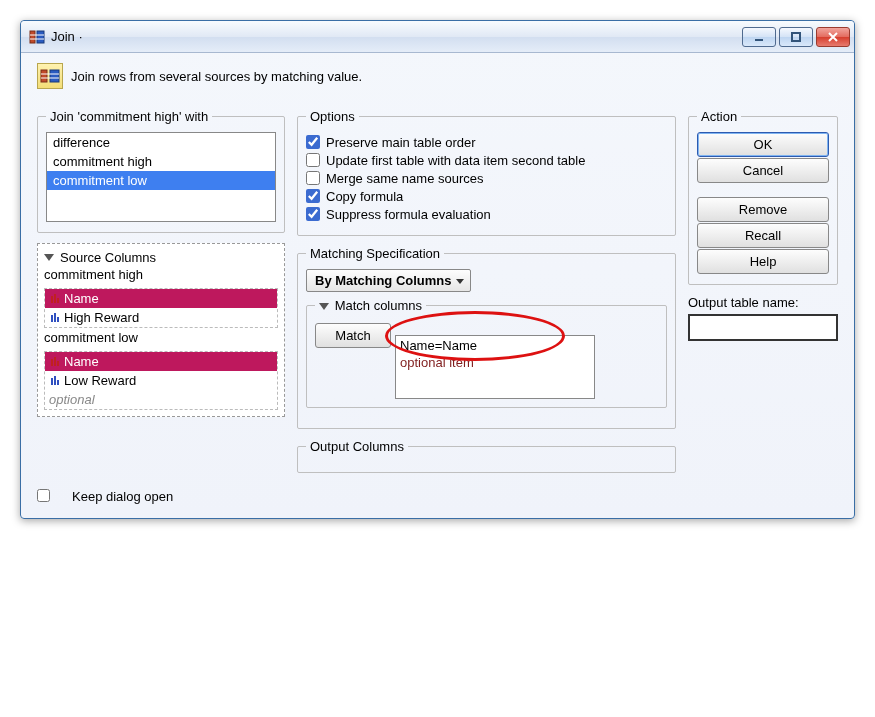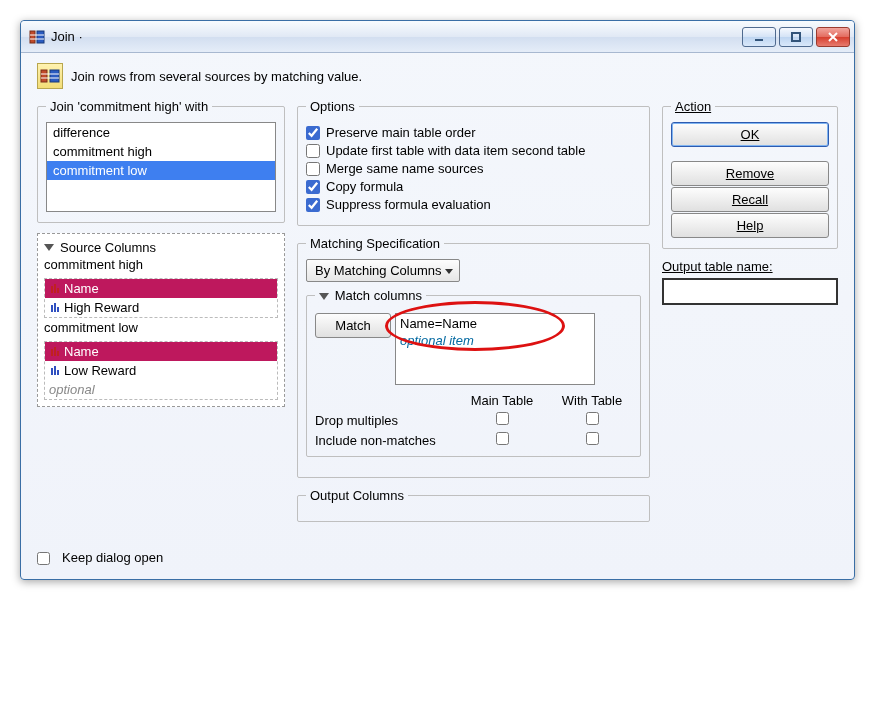--- a/index.html
+++ b/index.html
@@ -30,31 +30,31 @@
   display: flex; align-items: center; justify-content: center;
   background: linear-gradient(to bottom, #f5f8fe 0%, #d4e3f6 50%, #bed5f1 51%, #d9e8fa 100%);
   cursor: pointer;
 }
 .wbtn.close {
   background: linear-gradient(to bottom, #f1a59d 0%, #e36a5e 50%, #d63e2e 51%, #e77b6f 100%);
   border-color: #9a3b2f;
 }
 .wbtn svg { width: 14px; height: 14px; }
 .content { padding: 10px 16px 14px 16px; }
-.desc-row { display: flex; align-items: center; gap: 8px; margin-bottom: 10px; }
+.desc-row { display: flex; align-items: center; gap: 8px; margin-bottom: 20px; }
 .desc-icon {
   width: 26px; height: 26px;
   border: 1px solid #b8a64e;
   background: linear-gradient(to bottom, #fff2b0, #f3dd77);
   display: flex; align-items: center; justify-content: center;
 }
 .panels { display: flex; gap: 12px; align-items: flex-start; }
 .col-left { width: 248px; }
 .col-mid { flex: 1; }
-.col-right { width: 176px; text-decoration: underline; }
+.col-right { width: 150px; }
 fieldset {
   border: 1px solid #bfbfbf;
   border-radius: 2px;
   padding: 8px 8px 10px 8px;
   margin-bottom: 10px;
 }
 legend { padding: 0 4px; color: #000; }
 .listbox {
   border: 1px solid #888; background: #fff; height: 90px; overflow: auto;
 }
@@ -71,61 +71,61 @@
   display: inline-block; margin-right: 2px;
 }
 .src-sub { margin: 2px 0 6px 0; }
 .cols {
   border: 1px dashed #bbb; background: #fff;
 }
 .col-item { padding: 2px 4px; display: flex; align-items: center; gap: 2px; cursor: pointer; }
 .col-item.selected { background: #be185d; color: #fff; }
 .col-item .cicon { width: 13px; height: 13px; }
 .col-item.optional { color: #888; font-style: italic; }
-.checkrow { display: flex; align-items: flex-end; gap: 6px; margin: 3px 0; cursor: pointer; }
+.checkrow { display: flex; align-items: flex-start; gap: 6px; margin: 3px 0; cursor: pointer; }
 .checkrow input { width: 14px; height: 14px; accent-color: #3b6bd0; }
 .fieldset-inner { border: 1px solid #bfbfbf; border-radius: 2px; padding: 6px 8px 8px 8px; margin-top: 6px; }
 .dropdown {
   background: linear-gradient(to bottom, #fdfdfd, #e6e6e6);
   border: 1px solid #888; border-radius: 2px;
-  padding: 3px 18px 3px 8px; position: relative; cursor: pointer; display: inline-block;
+  padding: 3px 18px 3px 8px; position: relative; cursor: pointer; display: inline-block; font-weight: bold;
 }
 .dropdown::after {
   content: ""; position: absolute; right: 6px; top: 50%; margin-top: -2px;
   width: 0; height: 0; border-left: 4px solid transparent; border-right: 4px solid transparent; border-top: 5px solid #333;
 }
 .btn {
   background: linear-gradient(to bottom, #fdfdfd, #e0e0e0);
   border: 1px solid #888; border-radius: 3px;
   padding: 4px 14px; cursor: pointer; min-width: 76px; text-align: center;
   display: inline-block;
 }
 .btn.primary { border: 1px solid #2d5bb0; box-shadow: 0 0 0 1px #7fb4f1 inset; }
 .match-row { display: flex; gap: 4px; align-items: flex-start; margin-top: 4px; }
 .match-list {
-  border: 1px solid #888; background: #fff; width: 200px; height: 72px;
+  border: 1px solid #888; background: #fff; width: 200px; height: 64px; margin-top: 12px;
 }
 .match-list .mitem { padding: 2px 4px; }
-.match-list .moptional { color: #0369a1; font-style: italic; padding: 0 4px; }
+.match-list .moptional { color: #7f1d1d; padding: 0 4px; }
 .annotate-ellipse {
   position: absolute; width: 180px; height: 50px; border: 3px solid #d11; border-radius: 50%;
   pointer-events: none;
 }
 .truth-grid {
   margin-top: 8px; display: grid; grid-template-columns: 1fr 80px 80px; gap: 4px 10px; align-items: center;
 }
 .truth-grid .th { text-align: center; }
 .truth-grid .cb { text-align: center; }
 .outtable-label { margin-top: 6px; display: block; }
 .outtable-input {
   width: 100%; border: 2px solid #333; padding: 4px; margin-top: 4px; background: #fff;
 }
 .action-stack { display: flex; flex-direction: column; gap: 1px; }
 .action-stack .gap { height: 12px; }
-.keep-row { margin-top: 18px; display: flex; align-items: flex-end; gap: 12px; }
+.keep-row { margin-top: 6px; display: flex; align-items: flex-start; gap: 22px; }
 </style>
 </head>
 <body>
 
 <div class="window">
   <div class="titlebar">
     <span class="title-icon">
       <svg viewBox="0 0 16 16">
           <rect x="1" y="2" width="5" height="12" fill="#c04a2a" stroke="#7a2e18"></rect>
           <rect x="8" y="2" width="7" height="12" fill="#2a5bc0" stroke="#183a7a"></rect>
@@ -260,44 +260,34 @@
             <div class="match-row" style="position:relative;">
               <div class="btn">Match</div>
               <div class="match-list">
                 <div id="match-items">
                     <div class="mitem">Name=Name</div>
                   </div>
                 <div class="moptional">optional item</div>
               </div>
               <div class="annotate-ellipse" style="left:70px; top:-12px;"></div>
             </div>
-            <div class="truth-grid">
-              <div></div>
-              <div class="th">Main Table</div>
-              <div class="th">With Table</div>
-              <div>Drop multiples</div>
-              <div class="cb"><input type="checkbox" id="drop-main" style=""></div>
-              <div class="cb"><input type="checkbox" id="drop-with" style=""></div>
-              <div>Include non-matches</div>
-              <div class="cb"><input type="checkbox" id="inc-main" style=""></div>
-              <div class="cb"><input type="checkbox" id="inc-with" style=""></div>
-            </div>
           </fieldset>
         </fieldset>
 
         <fieldset>
           <legend>Output Columns</legend>
         </fieldset>
       </div>
 
       <div class="col-right">
         <fieldset>
           <legend>Action</legend>
           <div class="action-stack">
             <div class="btn primary">OK</div>
+            <div class="btn">Cancel</div>
             <div class="gap"></div>
             <div class="btn">Remove</div>
             <div class="btn">Recall</div>
             <div class="btn">Help</div>
           </div>
         </fieldset>
         <label class="outtable-label">Output table name:</label>
         <input class="outtable-input" value="" style="">
       </div>
     </div>

